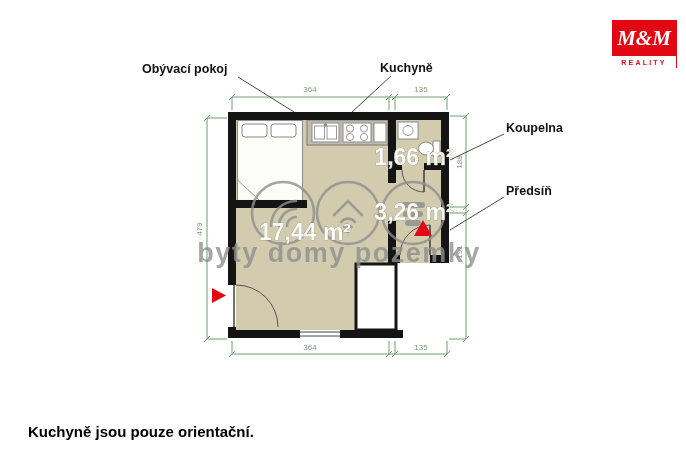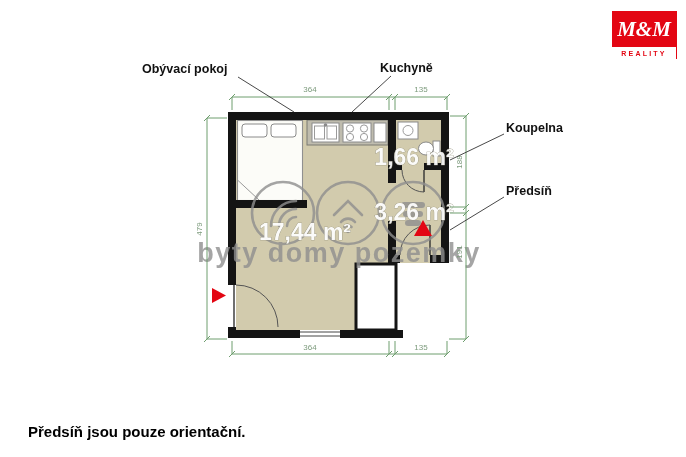--- a/index.html
+++ b/index.html
@@ -15,21 +15,21 @@
   .leader{stroke:#333;stroke-width:.9;fill:none;}
   .fixture{fill:#ffffff;stroke:#8a8a8a;stroke-width:1;}
   .fixline{fill:none;stroke:#9a9a9a;stroke-width:1;}
   .doorarc{fill:none;stroke:#555;stroke-width:1;}
   .doorleaf{stroke:#333;stroke-width:1.4;}
   .wm{opacity:.8;}
   .wm-stroke{fill:none;stroke:#8f8f8f;stroke-width:2.6;stroke-linecap:round;}
   .wm-fill{fill:#8f8f8f;}
   .wm-text{font-size:27px;font-weight:bold;fill:#8f8f8f;letter-spacing:1.5px;}
   
-  .logo{position:absolute;left:612px;top:11px;width:74px;height:48px;background:#e30613;display:flex;}
+  .logo{position:absolute;left:612px;top:20px;width:74px;height:48px;background:#e30613;display:flex;}
   .logo-main{flex:1;display:flex;flex-direction:column;min-width:0;}
   .logo-mm{flex:1;display:flex;align-items:center;justify-content:center;color:#fff;
     font-family:"Liberation Serif",serif;font-style:italic;font-weight:bold;font-size:21px;line-height:1;}
   .logo-band{height:12px;background:#fff;color:#e30613;font-size:7px;font-weight:bold;
     letter-spacing:2.2px;text-align:center;line-height:13px;}
   .logo-side{width:9px;background:#fff;margin-left:1px;}
   .footer-note{position:absolute;left:28px;top:423px;font-size:15px;font-weight:bold;color:#000;}
 </style>
 </head>
 <body>
@@ -220,14 +220,14 @@
       <path d="M 504 197 L 450 230" class="leader"></path>
     </g>
 
     <text x="142" y="73" class="room-label">Obývací pokoj</text>
     <text x="380" y="72" class="room-label">Kuchyně</text>
     <text x="506" y="132" class="room-label">Koupelna</text>
     <text x="506" y="195" class="room-label">Předsíň</text>
   </svg>
 
   
-  <div class="footer-note">Předsíň jsou pouze orientační.</div>
+  <div class="footer-note">Kuchyně jsou pouze orientační.</div>
 </div>
 
 </body></html>

